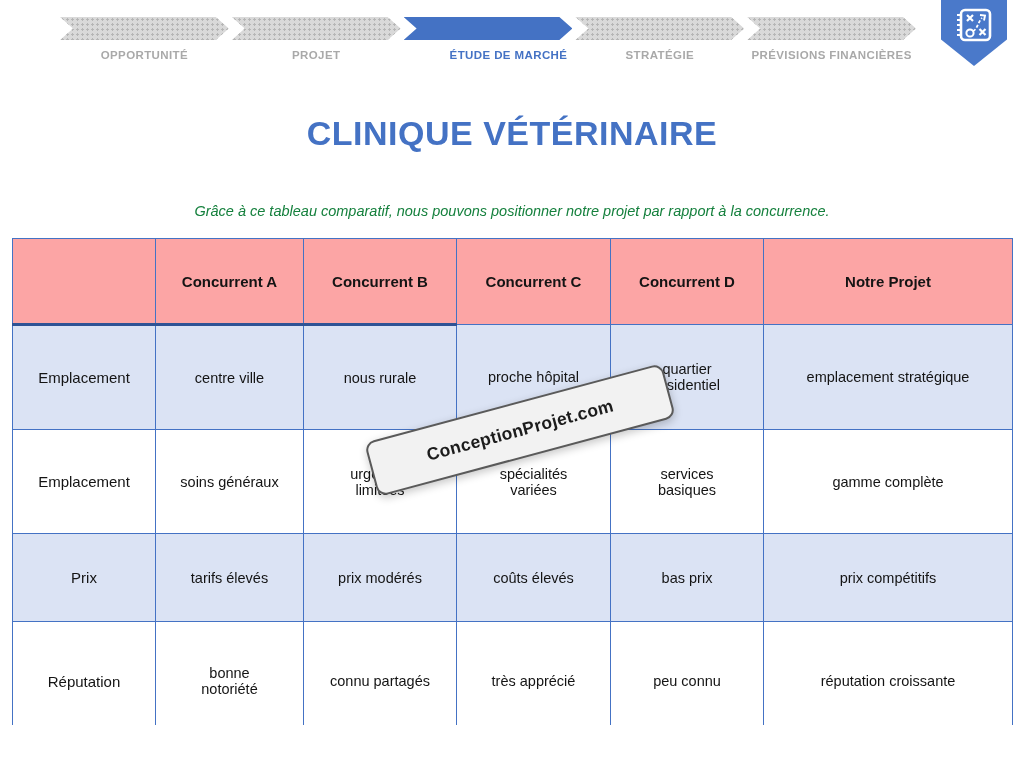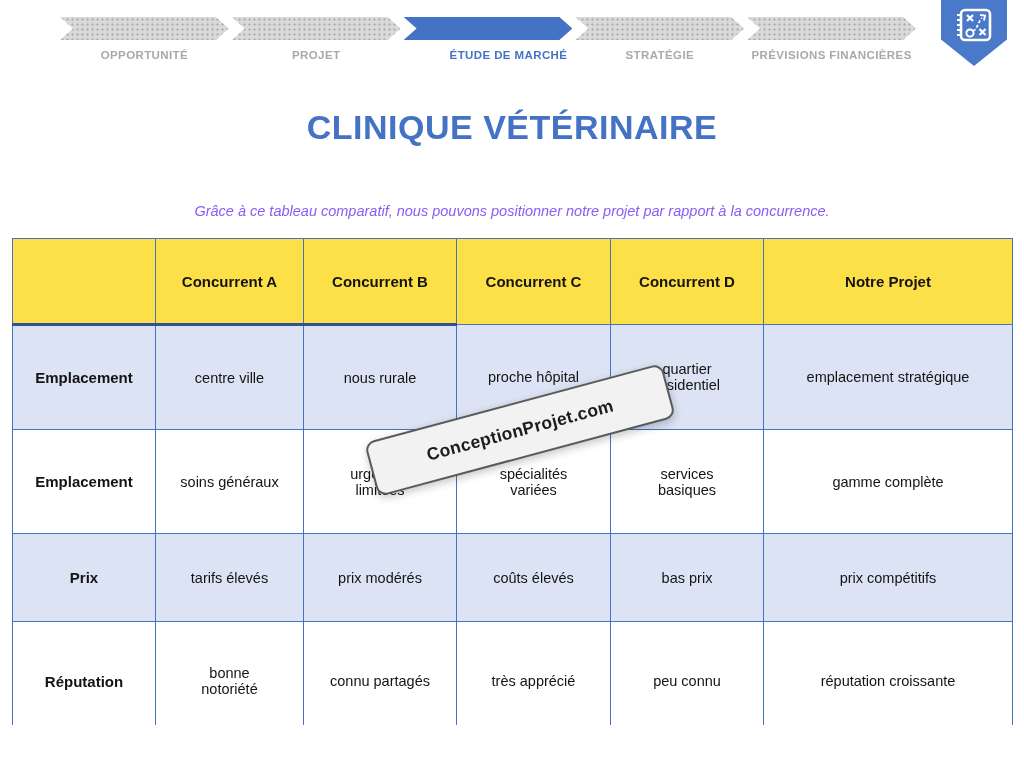--- a/index.html
+++ b/index.html
@@ -18,33 +18,33 @@
   .step-label{margin-top:9px;font-size:11.5px;font-weight:bold;color:#a9a9a9;
         letter-spacing:.4px;white-space:nowrap;}
   .step.active .step-label{color:#4472c4;margin-left:41px;}
 
   
   .badge{position:absolute;left:941px;top:0;width:66px;height:66px;background:#4a79ca;
         clip-path:polygon(0 0,100% 0,100% 60%,50% 100%,0 60%);
         display:flex;justify-content:center;align-items:flex-start;padding-top:6px;box-sizing:border-box;}
 
   
-  .title{position:absolute;top:103px;left:0;width:100%;margin:0;text-align:center;
+  .title{position:absolute;top:109px;left:0;width:100%;margin:0;text-align:center;
         color:#4472c4;font-size:34px;font-weight:bold;line-height:49px;letter-spacing:.5px;}
   .subtitle{position:absolute;top:203px;left:0;width:100%;margin:0;text-align:center;
-        font-style:italic;font-size:14.5px;color:#8b5cf6;}
+        font-style:italic;font-size:14.5px;color:#15803d;}
 
   
   table.cmp{position:absolute;left:12px;top:238px;width:1000px;border-collapse:collapse;
         table-layout:fixed;}
   .cmp th,.cmp td{border:1.8px solid #4472c4;text-align:center;vertical-align:middle;
         font-size:14.5px;color:#141414;padding:4px 10px;white-space:pre-line;overflow:hidden;}
-  .cmp thead th{font-weight:bold;font-size:15px;background:#fde047;height:76px;text-align:center;}
+  .cmp thead th{font-weight:bold;font-size:15px;background:#fca5a5;height:76px;text-align:center;}
   .cmp thead th.thick{border-bottom:3.5px solid #2e5395;}
-  .cmp .rowlabel{font-weight:bold;font-size:15px;}
+  .cmp .rowlabel{font-weight:normal;font-size:15px;}
   .cmp tr.alt td{background:#dbe3f4;}
   .cmp tr.r1 td{height:95px;} .cmp tr.r2 td{height:95px;}
   .cmp tr.r3 td{height:79px;} .cmp tr.r4 td{height:110px;}
 
   
   .watermark{position:absolute;left:366px;top:402px;width:304px;height:52px;
         background:#f2f2f2;border:2px solid #5a5a5a;border-radius:10px;
         transform:rotate(-15deg);display:flex;align-items:center;justify-content:center;
         font-weight:bold;font-size:17.5px;color:#1c1c1c;letter-spacing:.3px;
         box-shadow:0 3px 8px rgba(0,0,0,.22);}

